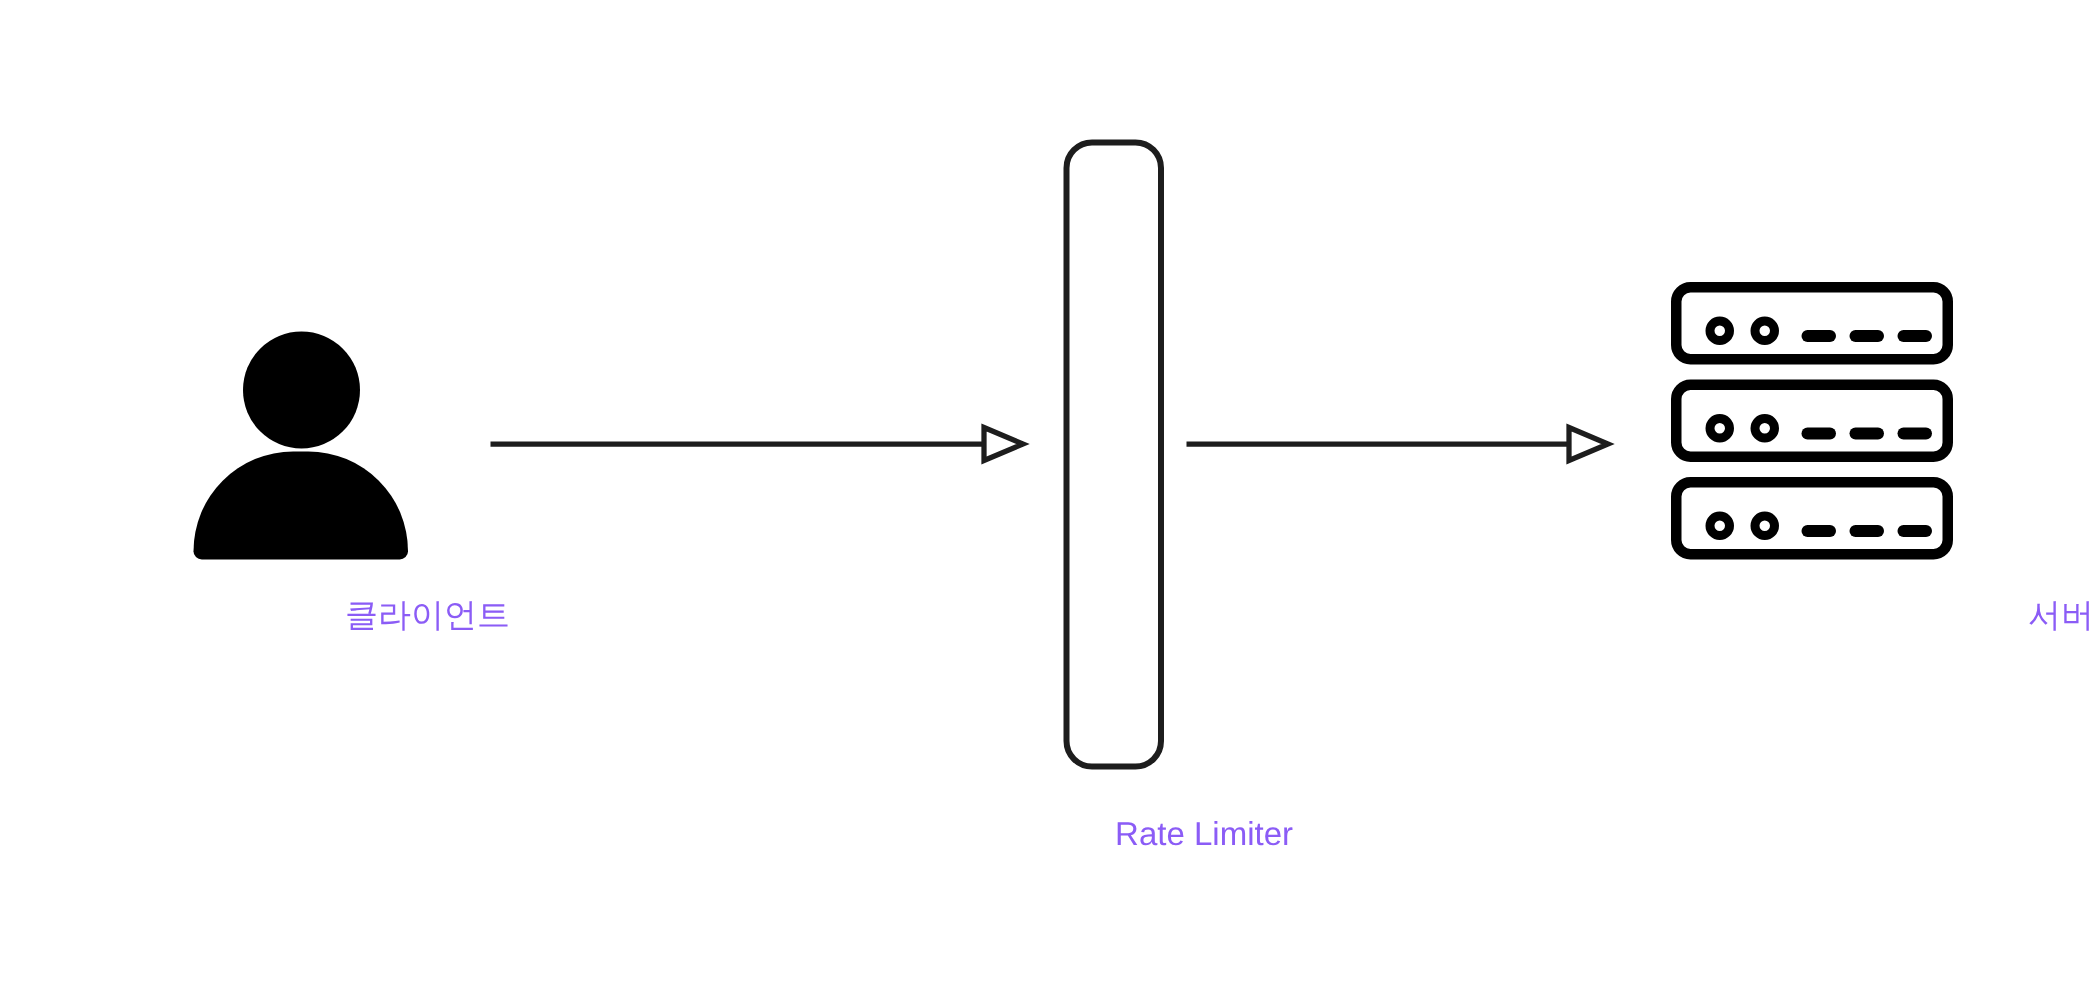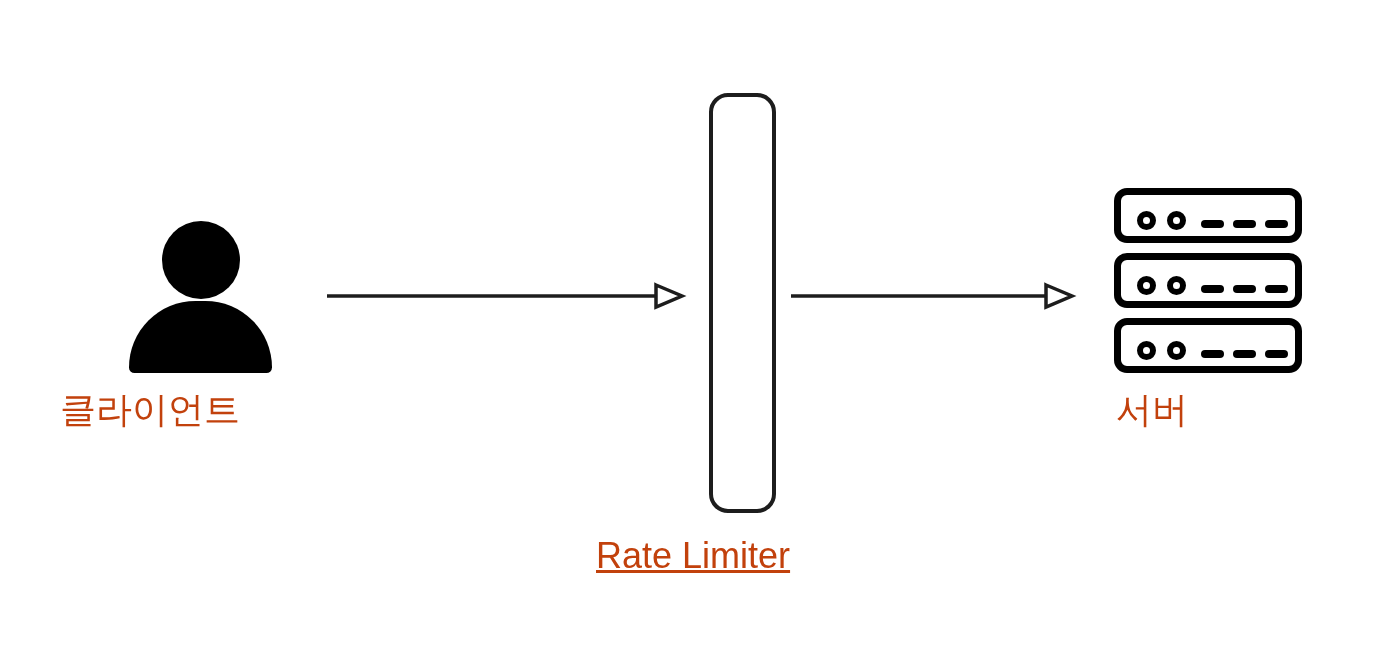--- a/index.html
+++ b/index.html
@@ -118,41 +118,40 @@
     background: #000000;
     border-radius: 4px;
   }
   .dash-1 { left: 80px; }
   .dash-2 { left: 112px; }
   .dash-3 { left: 144px; }
 
   
   .node-label {
     position: absolute;
-    text-align: left;
-    color: #c2410c;
-    font-size: 36px;
+    text-align: right;
+    color: #8b5cf6;
+    font-size: 22px;
     line-height: 36px;
     white-space: nowrap;
   }
   #client-label {
     left: 60px;
     top: 392px;
     width: 280px;
   }
   #server-label {
     left: 1116px;
     top: 392px;
     width: 280px;
   }
   #ratelimiter-label {
-    left: 596px;
+    left: 582px;
     top: 538px;
     width: 280px;
-    text-decoration: underline;
   }
 
   
   .arrow-svg {
     position: absolute;
     overflow: visible;
   }
   #arrow-client-rl { left: 325px; top: 278px; }
   #arrow-rl-server { left: 789px; top: 278px; }
 </style>

